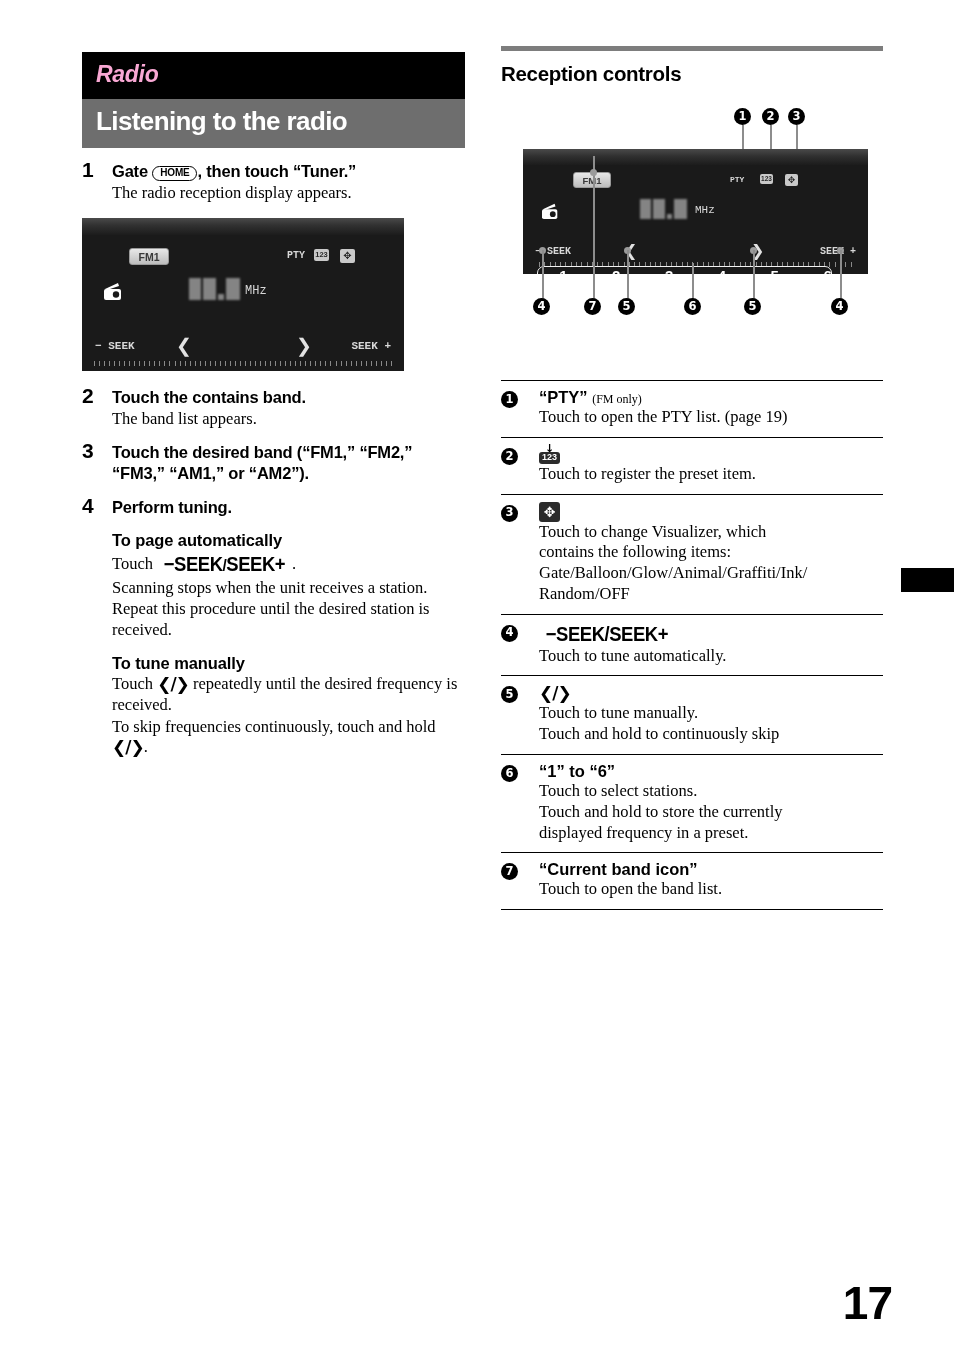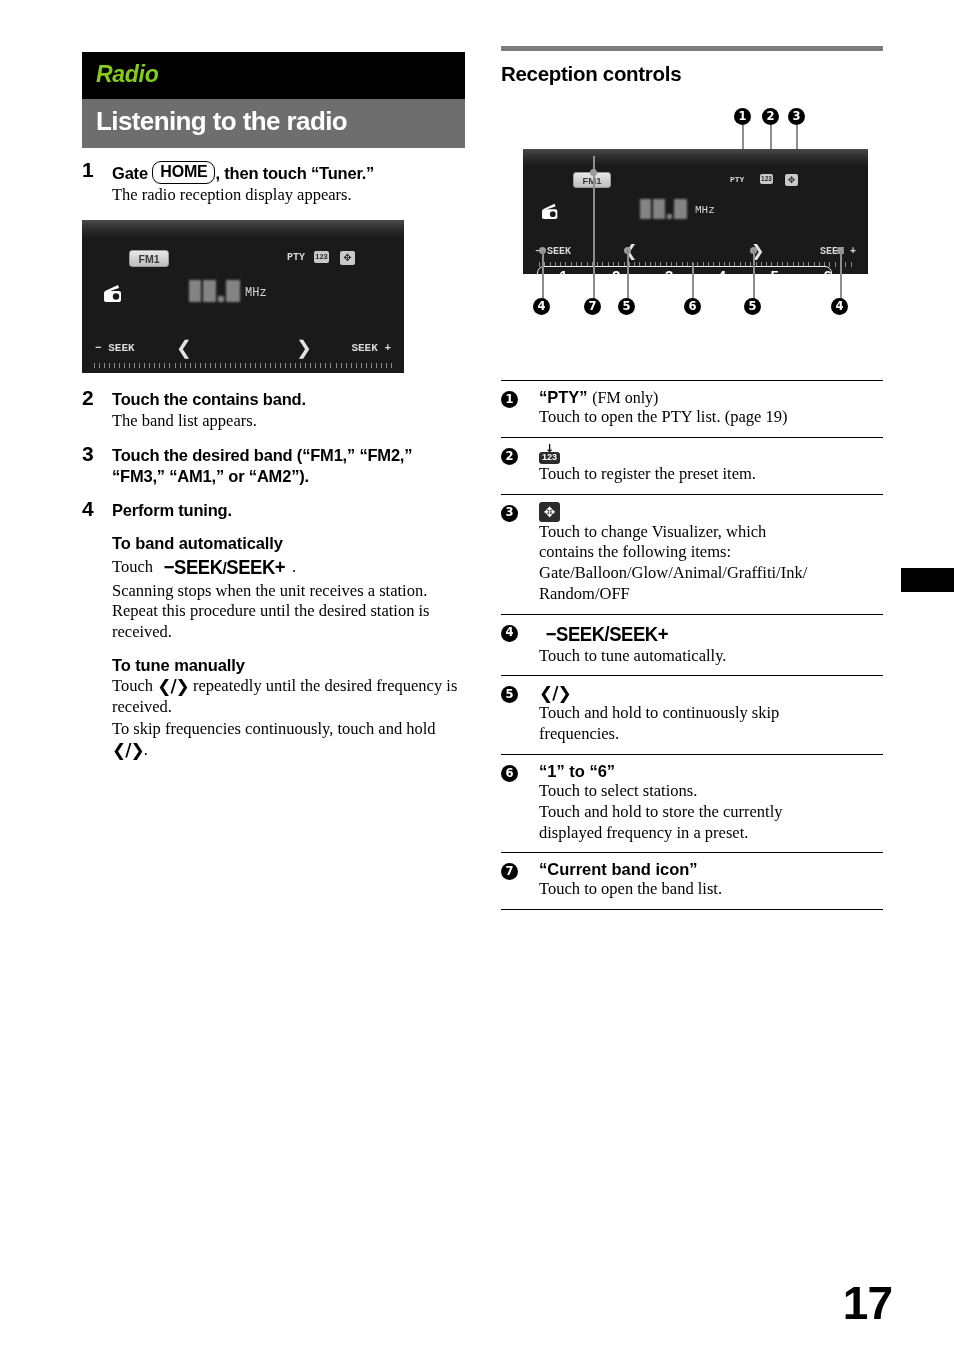--- a/index.html
+++ b/index.html
@@ -9,21 +9,21 @@
     font-family: "Liberation Serif", serif;
     color: #000;
     overflow: hidden;
   }
   .page { position: relative; width: 954px; height: 1352px; }
 
   
   .col-left { position: absolute; left: 82px; top: 52px; width: 383px; }
 
   .chapter-band {
-    background: #000; color: #84cc16;
+    background: #000; color: #f9a8d4;
     padding: 9px 14px 11px 14px;
   }
   .chapter-band .chapter-title {
     font-family: "Liberation Sans", sans-serif;
     font-weight: bold; font-style: italic;
     font-size: 23px; letter-spacing: -0.3px;
   }
   .section-band {
     background: #6e6e6e; color: #fff;
     padding: 7px 14px 11px 14px;
@@ -48,21 +48,21 @@
   }
   .step-body {
     font-family: "Liberation Serif", serif;
     font-size: 16.5px; line-height: 1.26; margin-top: 1px;
   }
   .pill {
     display: inline-block;
     border: 1.6px solid #000; border-radius: 9px;
     padding: 0px 7px 1px 7px;
     font-family: "Liberation Sans", sans-serif;
-    font-weight: bold; font-size: 16px;
+    font-weight: bold; font-size: 10px;
     line-height: 1.28; vertical-align: 1.5px;
   }
   .sub-head {
     font-family: "Liberation Sans", sans-serif;
     font-weight: bold; font-size: 16.5px;
     margin-top: 13px; letter-spacing: -0.1px;
   }
   .seek-glyph {
     font-family: "Liberation Sans", sans-serif;
     font-weight: bold; font-size: 20.5px;
@@ -176,21 +176,21 @@
     display: flex; align-items: center; justify-content: center;
     line-height: 1;
   }
   .lbody { flex: 1; }
   .lbody .lhead {
     font-family: "Liberation Sans", sans-serif;
     font-weight: bold; font-size: 16.5px;
   }
   .lbody .lhead .plain {
     font-family: "Liberation Serif", serif;
-    font-weight: normal; font-size: 16px;
+    font-weight: normal; font-size: 12px;
   }
   .lbody .ltext {
     font-family: "Liberation Serif", serif;
     font-size: 16.5px; line-height: 1.26;
   }
   .icon-123-big {
     display: inline-block; position: relative;
     background: #2b2b2b; color: #fff; border-radius: 3px;
     font-family: "Liberation Sans", sans-serif;
     font-weight: bold; font-size: 9px;
@@ -369,21 +369,21 @@
 
     <div class="step">
       <div class="step-num">3</div>
       <div class="step-head">Touch the desired band (“FM1,” “FM2,” “FM3,” “AM1,” or “AM2”).</div>
     </div>
 
     <div class="step">
       <div class="step-num">4</div>
       <div class="step-head">Perform tuning.</div>
 
-      <div class="sub-head">To band automatically</div>
+      <div class="sub-head">To page automatically</div>
       <div class="step-body">
         <span>Touch</span>
         <span class="seek-glyph"><span>−</span><span>SEEK</span><span class="sm">/</span><span>SEEK</span><span>+</span></span><span>.</span>
       </div>
       <div class="step-body">Scanning stops when the unit receives a station. Repeat this procedure until the desired station is received.</div>
 
       <div class="sub-head">To tune manually</div>
       <div class="step-body">
         <span>Touch</span>
         <span class="arrow-glyph">❮/❯</span>
@@ -611,22 +611,22 @@
       </div>
 
       <div class="lrow">
         <div class="lnum">
           <div class="callout-s">5</div>
         </div>
         <div class="lbody">
           <div class="lhead">
             <span class="arrow-glyph">❮/❯</span>
           </div>
+          <div class="ltext">Touch to tune manually.</div>
           <div class="ltext">Touch and hold to continuously skip</div>
-          <div class="ltext">frequencies.</div>
         </div>
       </div>
 
       <div class="lrow">
         <div class="lnum">
           <div class="callout-s">6</div>
         </div>
         <div class="lbody">
           <div class="lhead">“1” to “6”</div>
           <div class="ltext">Touch to select stations.</div>

